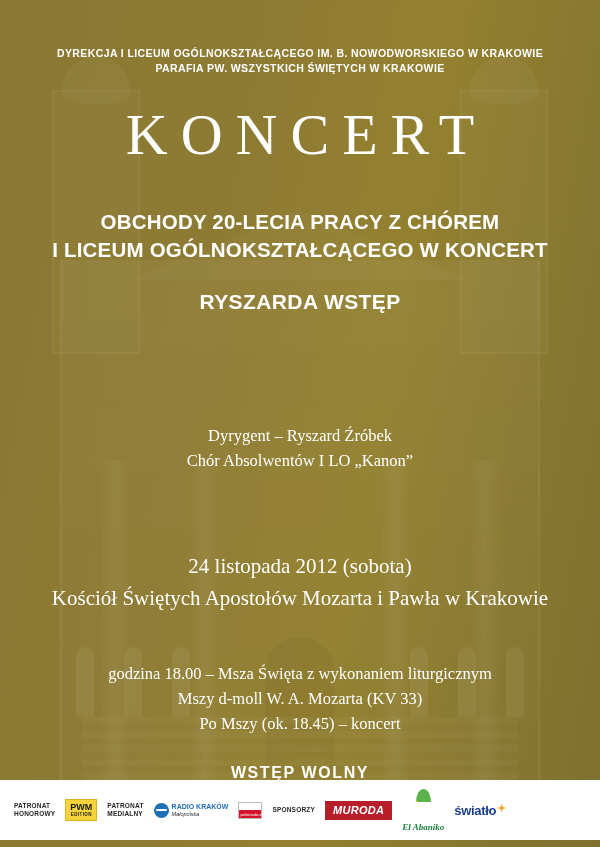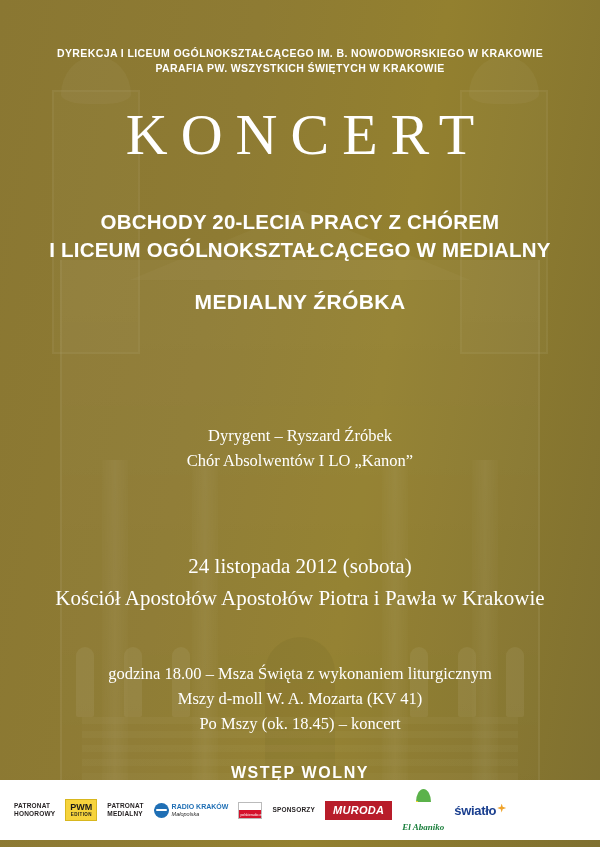--- a/index.html
+++ b/index.html
@@ -339,38 +339,38 @@
 
     <div class="org-lines">
       <div>DYREKCJA I LICEUM OGÓLNOKSZTAŁCĄCEGO IM. B. NOWODWORSKIEGO W KRAKOWIE</div>
       <div>PARAFIA PW. WSZYSTKICH ŚWIĘTYCH W KRAKOWIE</div>
     </div>
 
     <div class="title">KONCERT</div>
 
     <div class="subtitle">
       <div>OBCHODY 20-LECIA PRACY Z CHÓREM</div>
-      <div>I LICEUM OGÓLNOKSZTAŁCĄCEGO  W MEDIALNY</div>
-    </div>
-
-    <div class="person">MEDIALNY ŹRÓBKA</div>
+      <div>I LICEUM OGÓLNOKSZTAŁCĄCEGO  W KONCERT</div>
+    </div>
+
+    <div class="person">RYSZARDA WSTĘP</div>
 
     <div class="performers">
       <div>Dyrygent – Ryszard Źróbek</div>
       <div>Chór Absolwentów I LO „Kanon”</div>
     </div>
 
     <div class="when-where">
       <div>24 listopada 2012 (sobota)</div>
-      <div>Kościół Apostołów Apostołów Piotra i Pawła w Krakowie</div>
+      <div>Kościół Świętych Apostołów Mozarta i Pawła w Krakowie</div>
     </div>
 
     <div class="program">
       <div>godzina 18.00 – Msza Święta z wykonaniem liturgicznym</div>
-      <div>Mszy d-moll W. A. Mozarta (KV 41)</div>
+      <div>Mszy d-moll W. A. Mozarta (KV 33)</div>
       <div>Po Mszy (ok. 18.45) – koncert</div>
     </div>
 
     <div class="free">WSTĘP WOLNY</div>
   </div>
 
   <div class="footer">
     <div class="f-label">PATRONAT
 HONOROWY</div>
 

